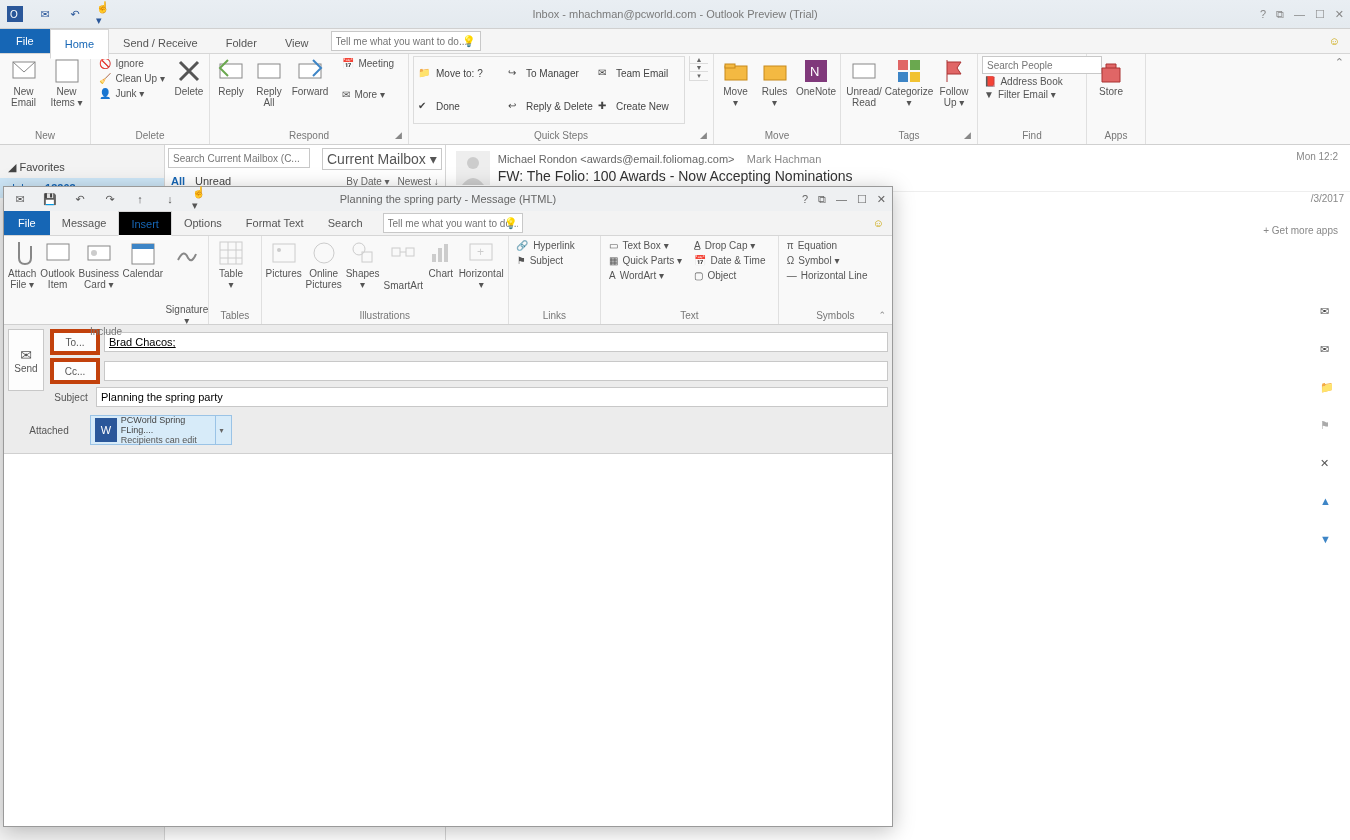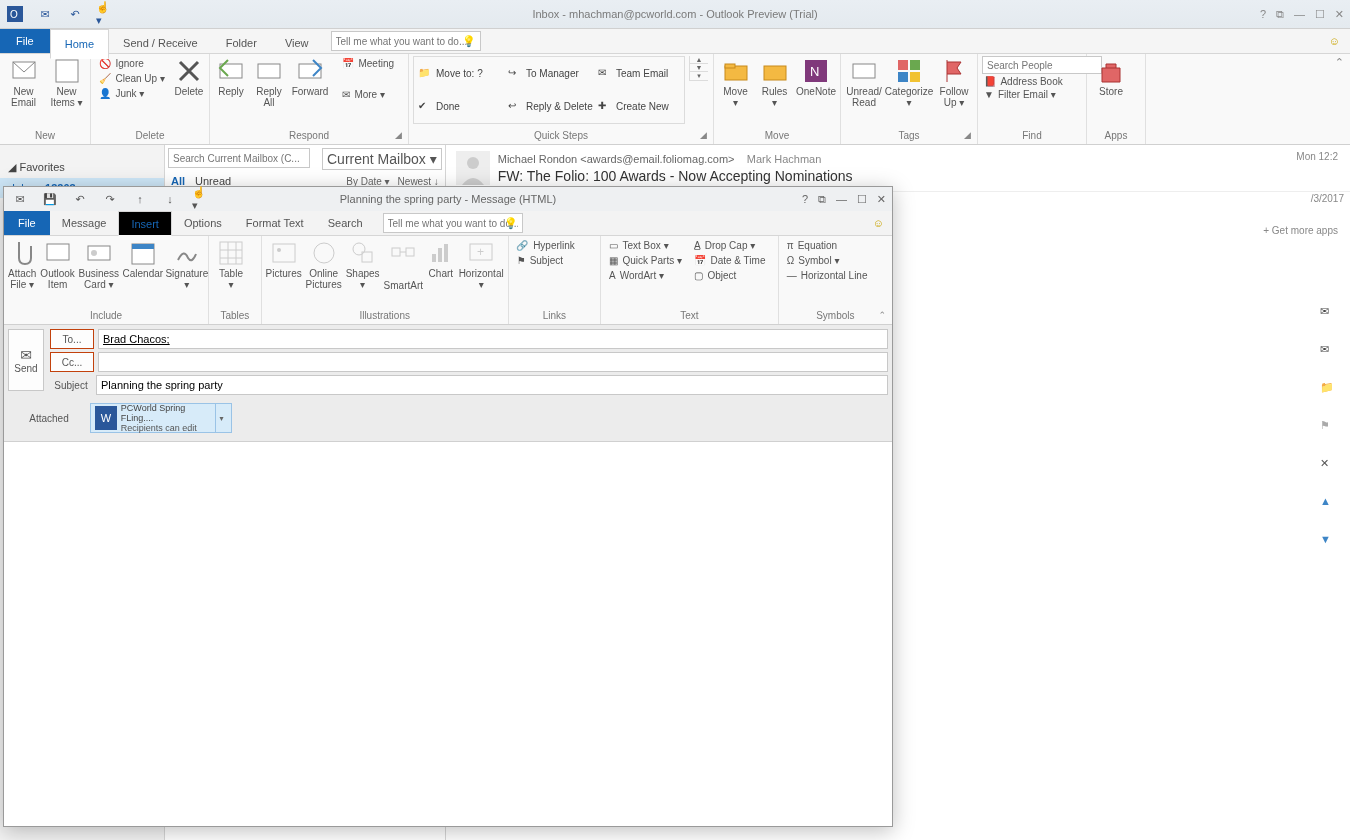--- a/index.html
+++ b/index.html
@@ -60,21 +60,21 @@
 .compose .ctitlebar .cwin{margin-left:auto;display:flex;gap:10px;padding-right:6px;color:#666;}
 .compose .ctabs{height:24px;background:#f3f3f3;display:flex;align-items:stretch;border-bottom:1px solid #d6d6d6;}
 .compose .ctabs .tab{padding:0 12px;display:flex;align-items:center;font-size:11px;color:#555;}
 .compose .ctabs .tab.file{background:#1666b5;color:#fff;padding:0 14px;}
 .compose .ctabs .tab.active{background:#000000;border:1px solid #d6d6d6;border-bottom:1px solid #f9f9f9;color:#1666b5;margin-bottom:-1px;}
 .compose .cribbon{height:88px;background:#f9f9f9;border-bottom:1px solid #d0d0d0;display:flex;}
 .compose .fields{background:#ececec;padding:4px;display:flex;}
 .compose .sendbtn{width:34px;height:60px;border:1px solid #c8c8c8;background:#fdfdfd;display:flex;flex-direction:column;align-items:center;justify-content:center;font-size:10px;color:#555;margin-right:6px;}
 .compose .fcol{flex:1;display:flex;flex-direction:column;gap:3px;}
 .compose .frow{display:flex;align-items:center;gap:4px;}
-.compose .frow .flabel{width:42px;height:18px;border:1px solid #c2410c;background:#fdfdfd;font-size:10px;display:flex;align-items:center;justify-content:center;color:#555;}
+.compose .frow .flabel{width:42px;height:18px;border:4px solid #c2410c;background:#fdfdfd;font-size:10px;display:flex;align-items:center;justify-content:center;color:#555;}
 .compose .frow .flabelplain{width:42px;font-size:10px;color:#555;text-align:center;}
 .compose .frow input{flex:1;height:16px;border:1px solid #c8c8c8;font-size:11px;padding:1px 4px;background:#fff;}
 .compose .attachrow{display:flex;align-items:center;padding:4px 4px 8px 4px;background:#ececec;}
 .compose .attachrow .albl{width:82px;font-size:10px;color:#555;text-align:center;}
 .compose .attachchip{width:132px;height:28px;border:1px solid #9ac3e6;background:#d7ebf9;display:flex;align-items:center;padding:0 4px;gap:4px;}
 .compose .attachchip .aic{width:24px;height:24px;background:#2a579a;color:#fff;font-size:11px;display:flex;align-items:center;justify-content:center;}
 .compose .attachchip .atxt{font-size:9px;line-height:10px;overflow:hidden;}
 .compose .attachchip .adrop{width:12px;border-left:1px solid #9ac3e6;height:100%;display:flex;align-items:center;justify-content:center;font-size:8px;color:#666;}
 .compose .editor{flex:1;background:#fff;border-top:1px solid #d0d0d0;}
 .dim{color:#bbb;}
@@ -446,21 +446,21 @@
             <div class="lbl" style="white-space:pre-line;">Business
 Card ▾</div>
           </div>
         <div class="bigbtn" style="width:40px;">
             <svg class="ic">
               <rect x="2" y="4" width="22" height="20" fill="#fff" stroke="#888"></rect>
               <rect x="2" y="4" width="22" height="5" fill="#3d85c6"></rect>
             </svg>
             <div class="lbl">Calendar</div>
           </div>
-        <div class="bigbtn" style="width:40px;">
+        <div class="bigbtn" style="width:40px;gap:36px;">
             <svg class="ic">
               <path d="M4 20 Q10 8 14 18 Q18 24 22 14" stroke="#888" fill="none" stroke-width="2"></path>
             </svg>
             <div class="lbl" style="white-space:pre-line;">Signature
 ▾</div>
           </div>
       </div>
       <div class="label">Include</div>
     </div>
 

